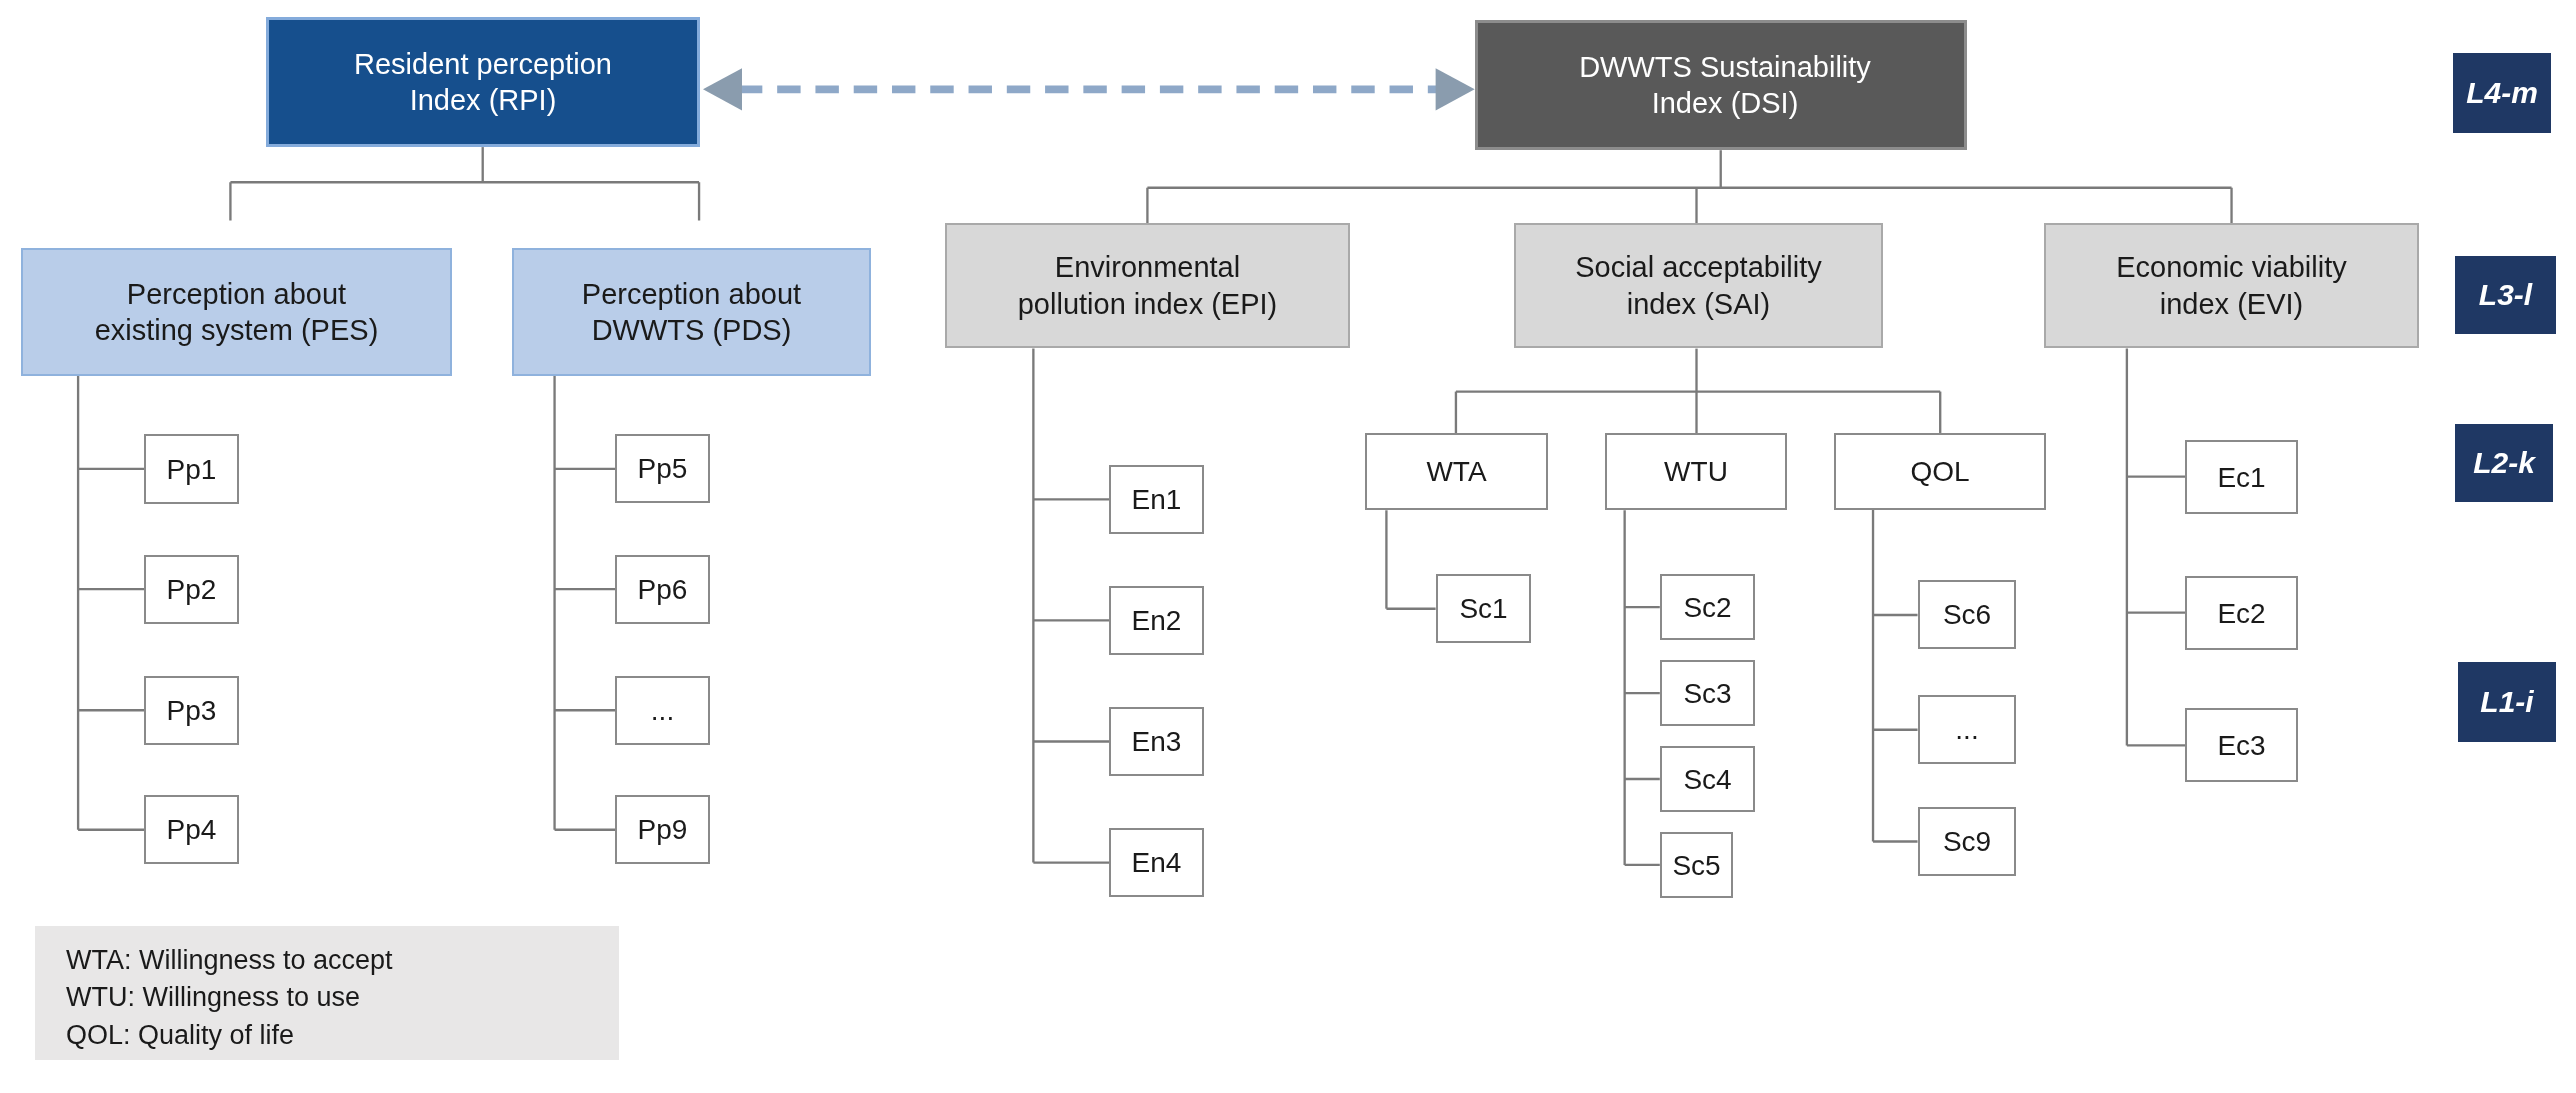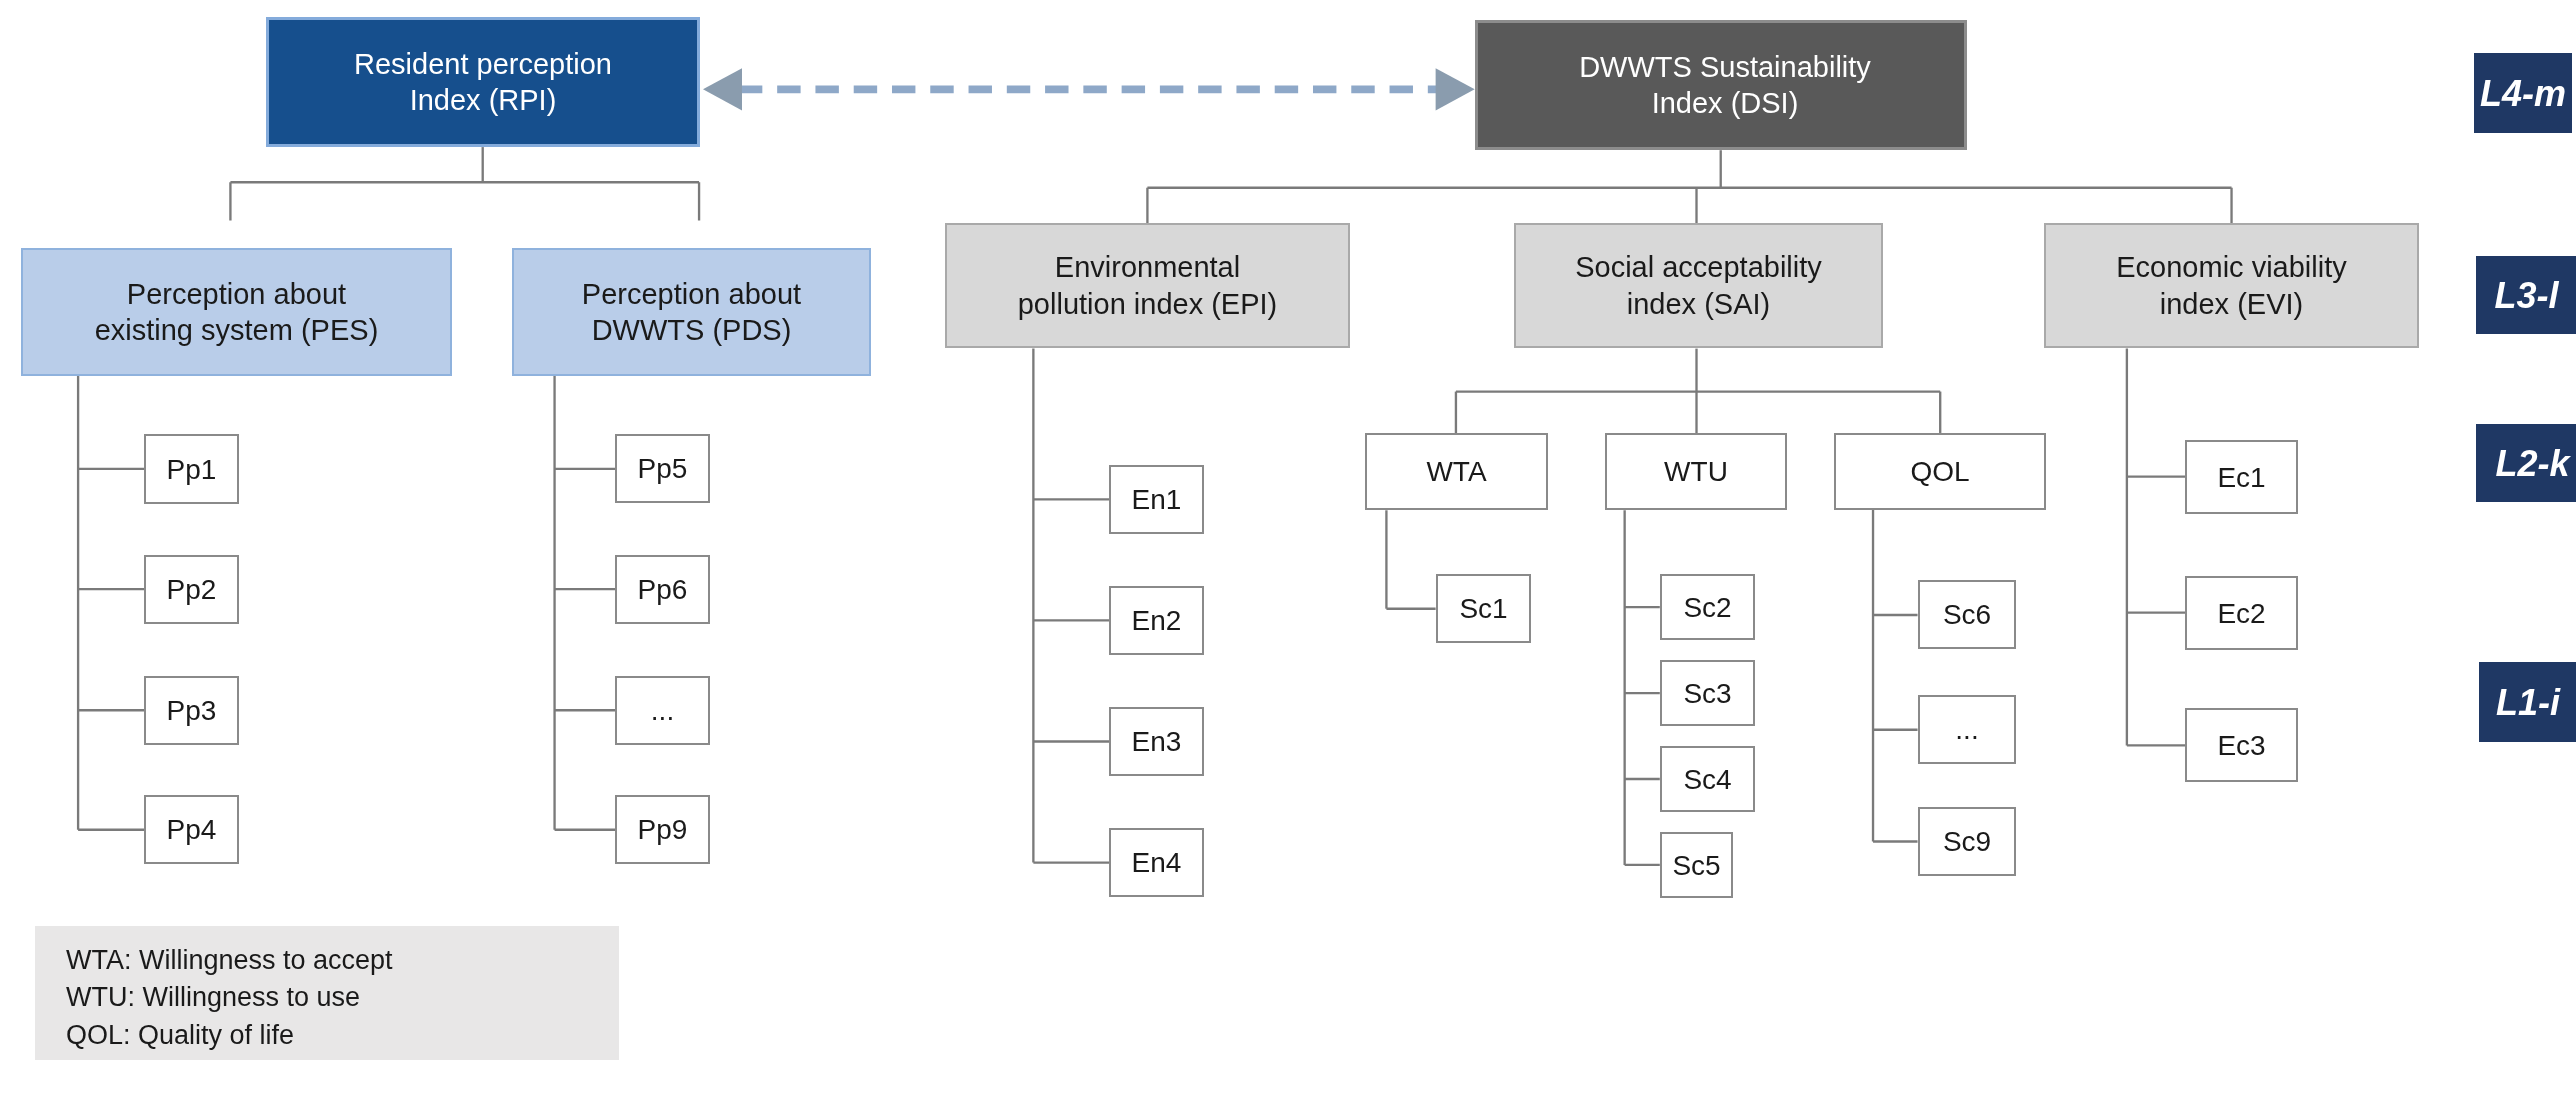--- a/index.html
+++ b/index.html
@@ -53,24 +53,23 @@
     font-size:28px;
   }
   .leaf{
     background:#ffffff;
     border:2.3px solid #8a8a8a;
     font-size:28px;
   }
   .lvl-tag{
     background:#1f3864;
     color:#ffffff;
-    font-size:36px;
+    font-size:30px;
     font-weight:bold;
     font-style:italic;
-    margin-left:21px;
   }
   .legend{
     position:absolute;
     left:35px;top:926px;width:584px;height:134px;
     background:#e8e7e7;
     box-sizing:border-box;
     padding:15.6px 0 0 31px;
     font-size:27px;
     line-height:1.4;
     color:#1a1a1a;
@@ -165,21 +164,21 @@
     </g>
   </svg>
 
   <div class="node root-blue" style="left:266px;top:17px;width:434px;height:130px">Resident perception
 Index (RPI)</div>
   <div class="node root-gray" style="left:1475px;top:20.3px;width:492px;height:130px">DWWTS Sustainability
 Index (DSI)</div>
 
   <div class="node lvl-tag" style="left:2453px;top:53px;width:98px;height:80px">L4-m</div>
   <div class="node lvl-tag" style="left:2455px;top:256px;width:101px;height:78px">L3-l</div>
-  <div class="node lvl-tag" style="left:2455px;top:424px;width:113px;height:78px">L2-k</div>
+  <div class="node lvl-tag" style="left:2455px;top:424px;width:98px;height:78px">L2-k</div>
   <div class="node lvl-tag" style="left:2458px;top:662px;width:98px;height:80px">L1-i</div>
 
   <div class="node lvl2-blue" style="left:21px;top:220px;width:431px;height:128px">Perception about
 existing system (PES)</div>
   <div class="node lvl2-blue" style="left:512px;top:220px;width:359px;height:128px">Perception about
 DWWTS (PDS)</div>
   <div class="node lvl2-gray" style="left:945px;top:223px;width:405px;height:125px">Environmental
 pollution index (EPI)</div>
   <div class="node lvl2-gray" style="left:1514px;top:223px;width:369px;height:125px">Social acceptability
 index (SAI)</div>

